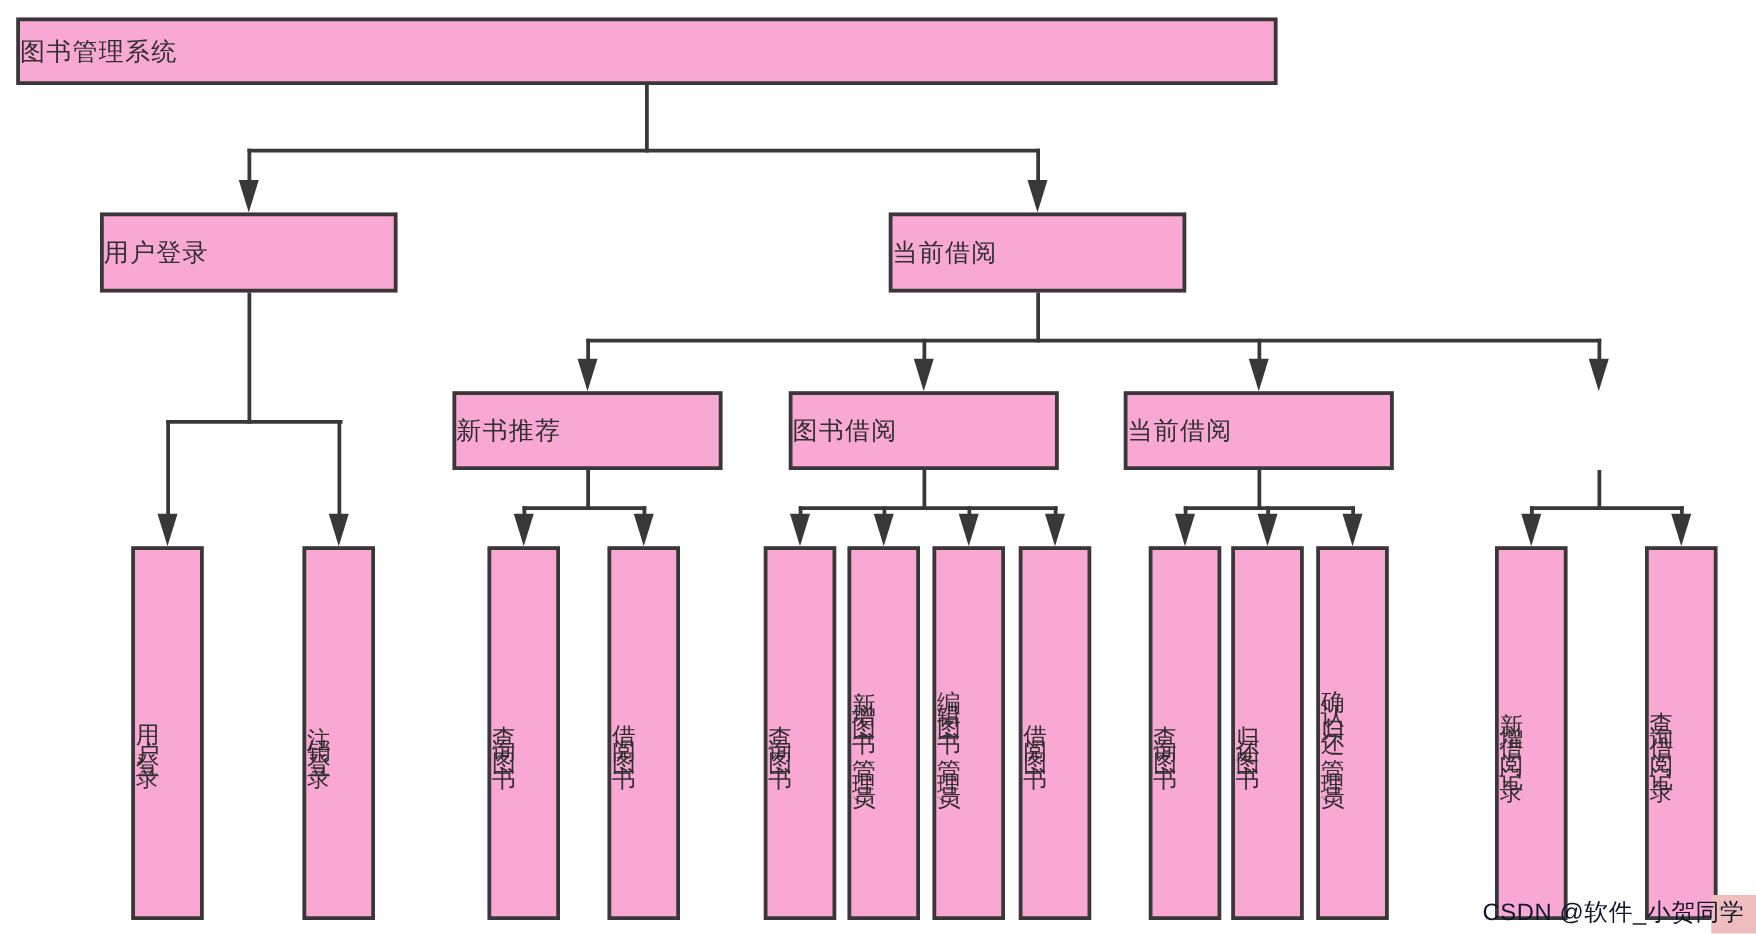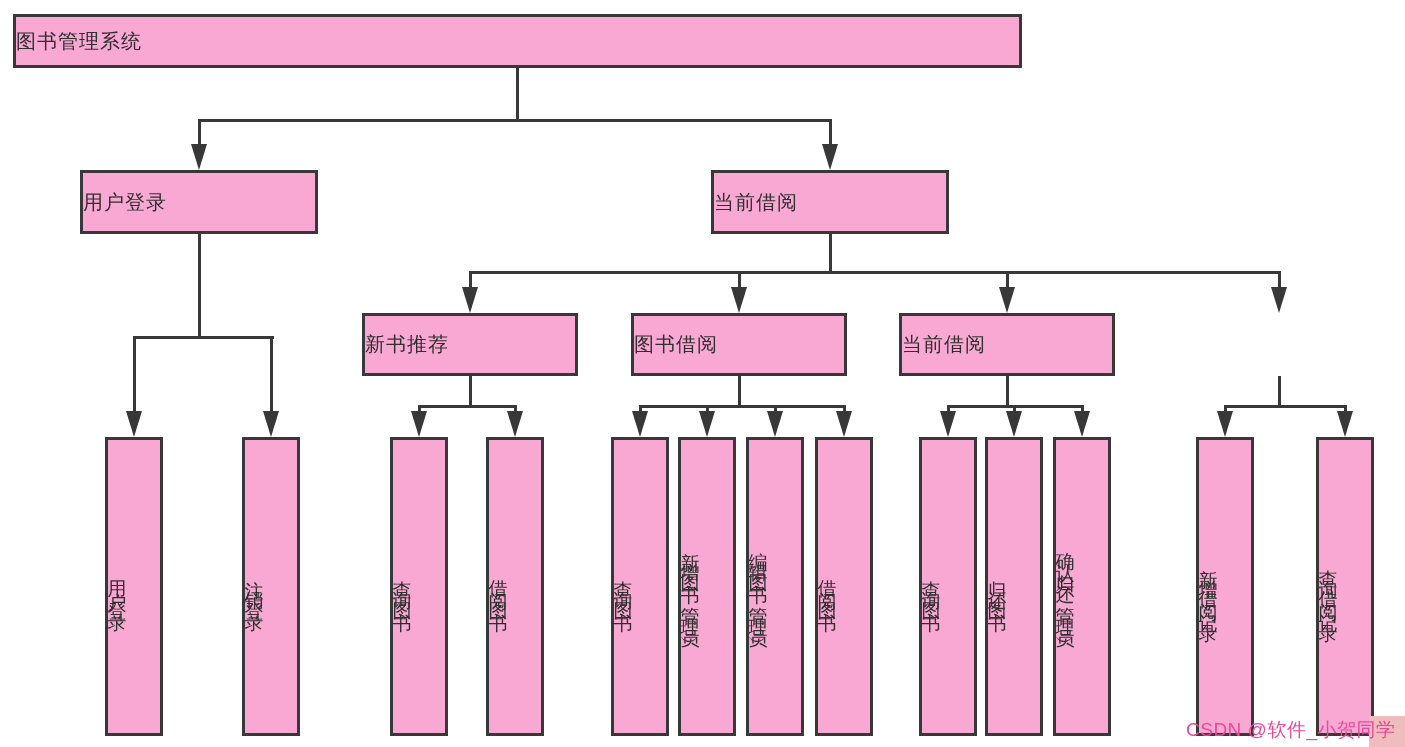--- a/index.html
+++ b/index.html
@@ -60,21 +60,21 @@
     top: 716px;
     width: 36px;
     height: 31px;
     background: #efbdbd;
   }
   .watermark {
     position: absolute;
     left: 1186px;
     top: 717px;
     font-size: 19px;
-    color: #ec4899;
+    color: #0f172a;
     white-space: nowrap;
     letter-spacing: 0.5px;
   }
 </style>
 </head>
 <body>
 
 <div id="canvas">
 
   <div class="box-h" style="left:13px; top:14px; width:1009px; height:54px;">

